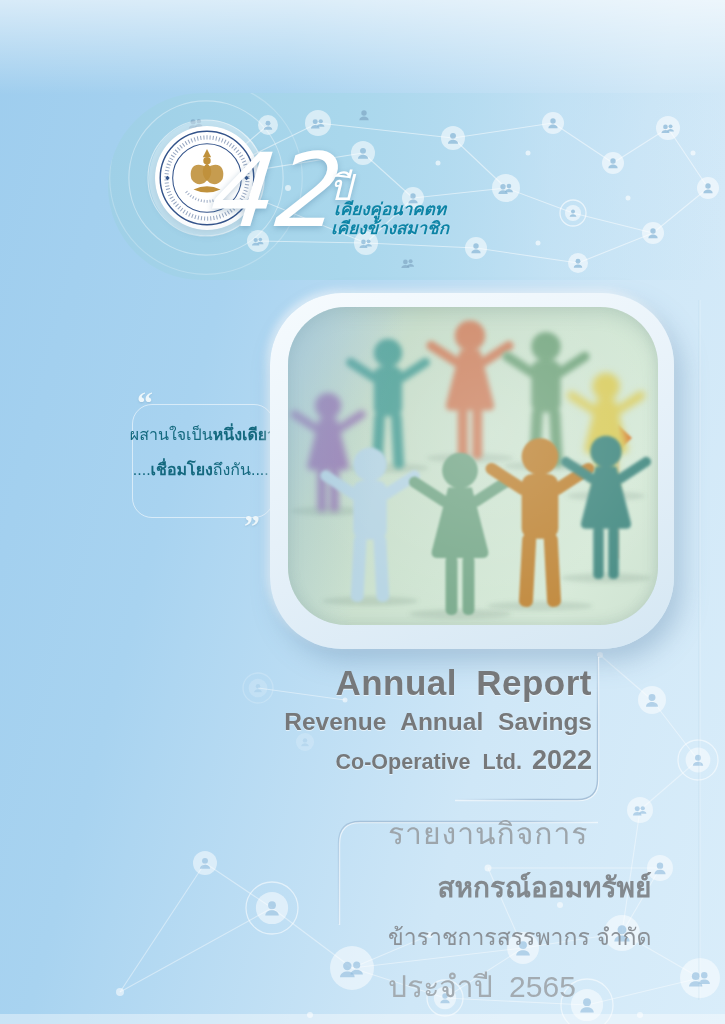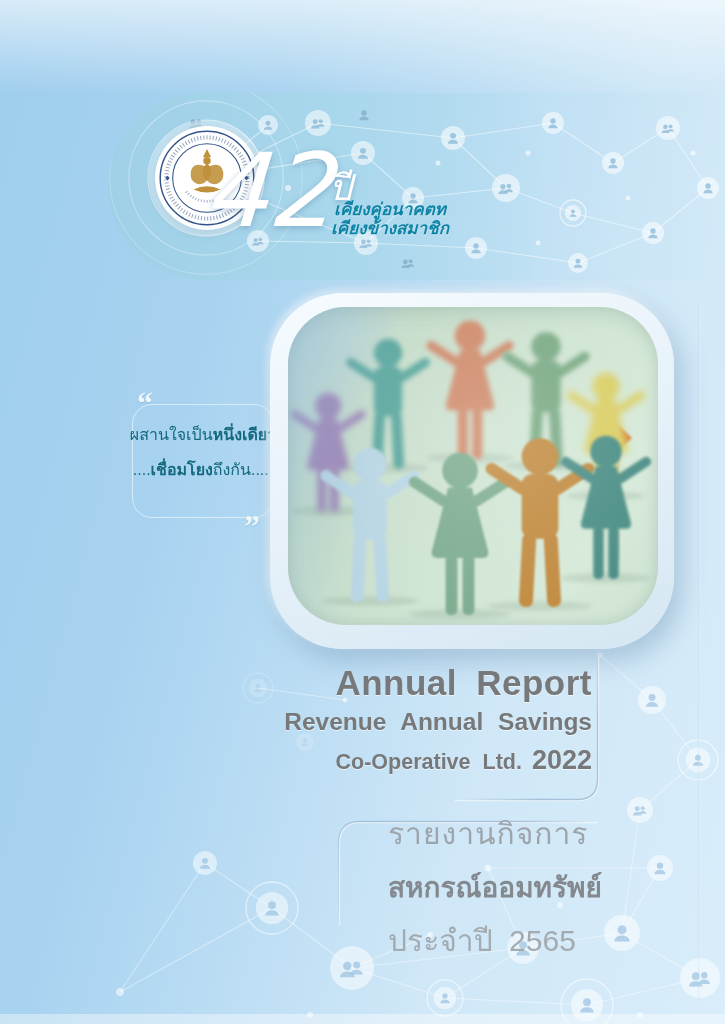--- a/index.html
+++ b/index.html
@@ -491,16 +491,17 @@
     <div class="en1">Annual Report</div>
     <div class="en2">Revenue Annual Savings</div>
     <div class="en3">
       <span>Co-Operative Ltd.</span><span class="en-year">2022</span>
     </div>
   </div>
 
   <div class="title-th">
     <div class="th1">รายงานกิจการ</div>
     <div class="th2">สหกรณ์ออมทรัพย์</div>
+    <div class="th3">ข้าราชการสรรพากร จำกัด</div>
     <div class="th4">ประจำปี 2565</div>
   </div>
 
 </div>
 
 </body></html>

